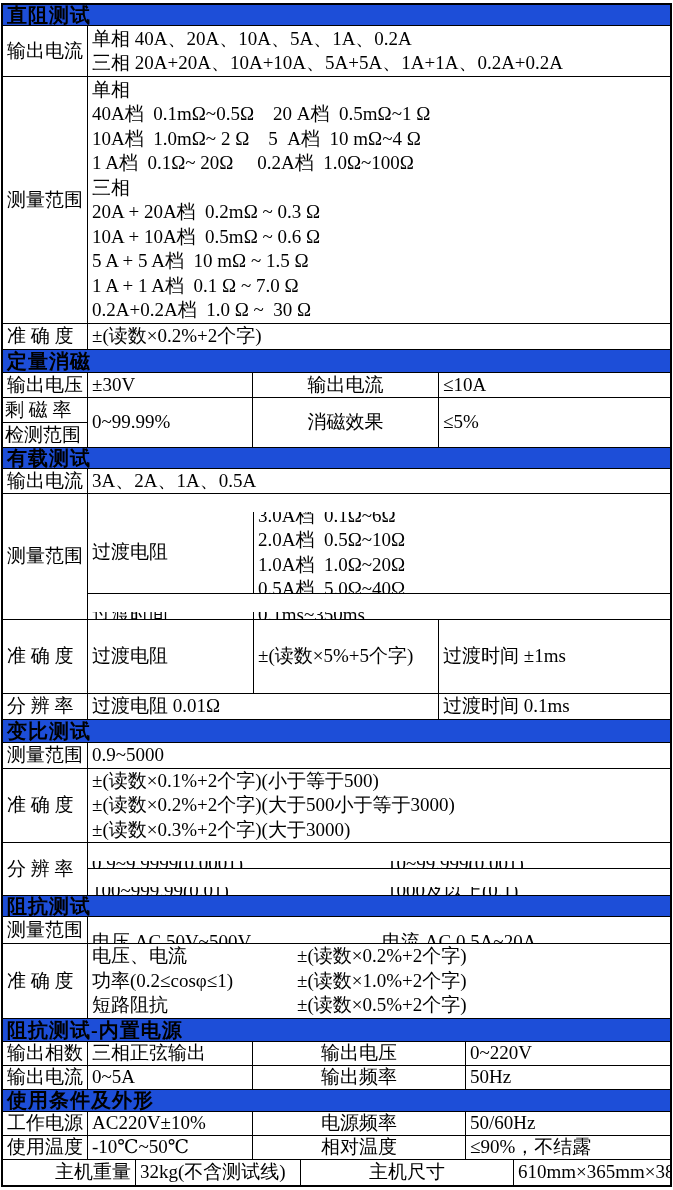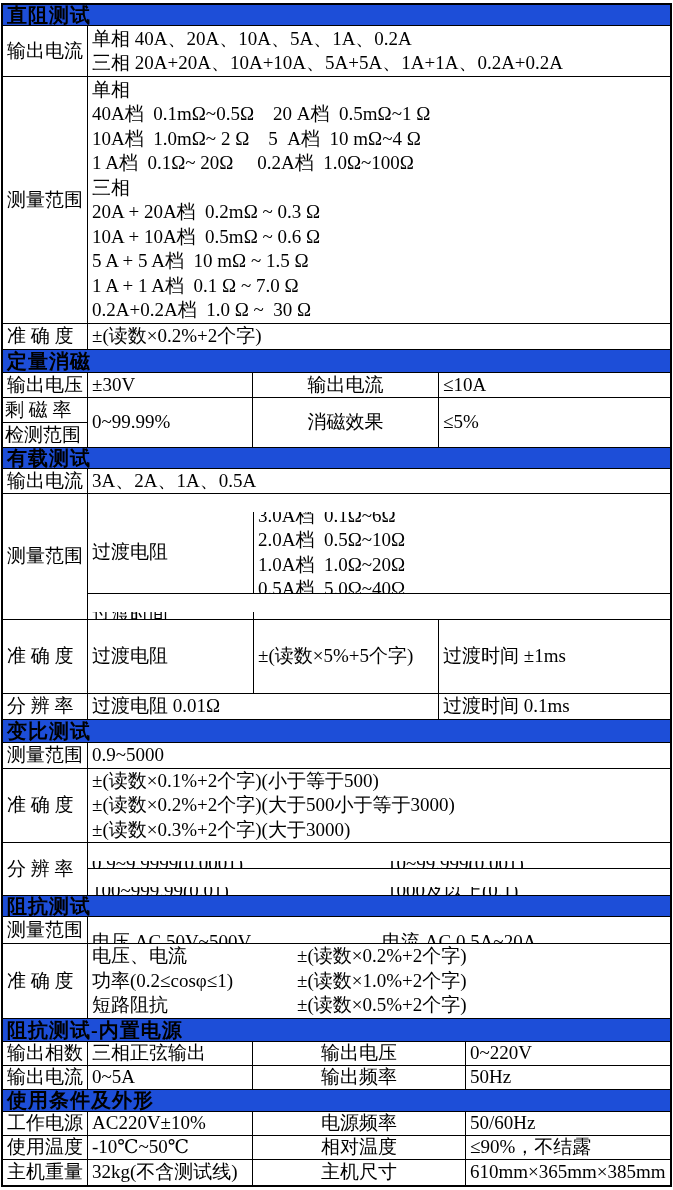--- a/index.html
+++ b/index.html
@@ -27,21 +27,21 @@
   }
   .h21{height:21px}.h22{height:22px}.h23{height:23px}.h24{height:24px}
   .h25{height:25px}.h26{height:26px}.h27{height:27px}.h50{height:50px}
   .h51{height:51px}.h53{height:53px}.h74{height:74px}.h75{height:75px}
   .h100{height:100px}.h126{height:126px}.h247{height:247px}
   .row {
     display: flex;
     align-items: stretch;
     border-bottom: 1px solid #000;
   }
-  .row:last-child { border-bottom: none; }
+  .row:last-child { border-bottom: none; margin-left: 48px; }
   .cell {
     border-right: 1px solid #000;
     padding: 0 4px;
     font-size: 19px;
     line-height: 24.5px;
     display: flex;
     flex-direction: column;
     justify-content: center;
     white-space: pre-wrap;
     overflow: hidden;
@@ -135,20 +135,21 @@
         <div class="cell sub1">过渡电阻</div>
         <div class="cell last">
           <div class="line">3.0A档  0.1Ω~6Ω</div>
           <div class="line">2.0A档  0.5Ω~10Ω</div>
           <div class="line">1.0A档  1.0Ω~20Ω</div>
           <div class="line">0.5A档  5.0Ω~40Ω</div>
         </div>
       </div>
       <div class="subrow h25">
         <div class="cell sub1">过渡时间</div>
+        <div class="cell last">0.1ms~350ms</div>
       </div>
     </div>
   </div>
   <div class="row h74">
     <div class="cell lab">准 确 度</div>
     <div class="cell sub1">过渡电阻</div>
     <div class="cell c2b">±(读数×5%+5个字)</div>
     <div class="cell last">过渡时间 ±1ms</div>
   </div>
   <div class="row h26">

